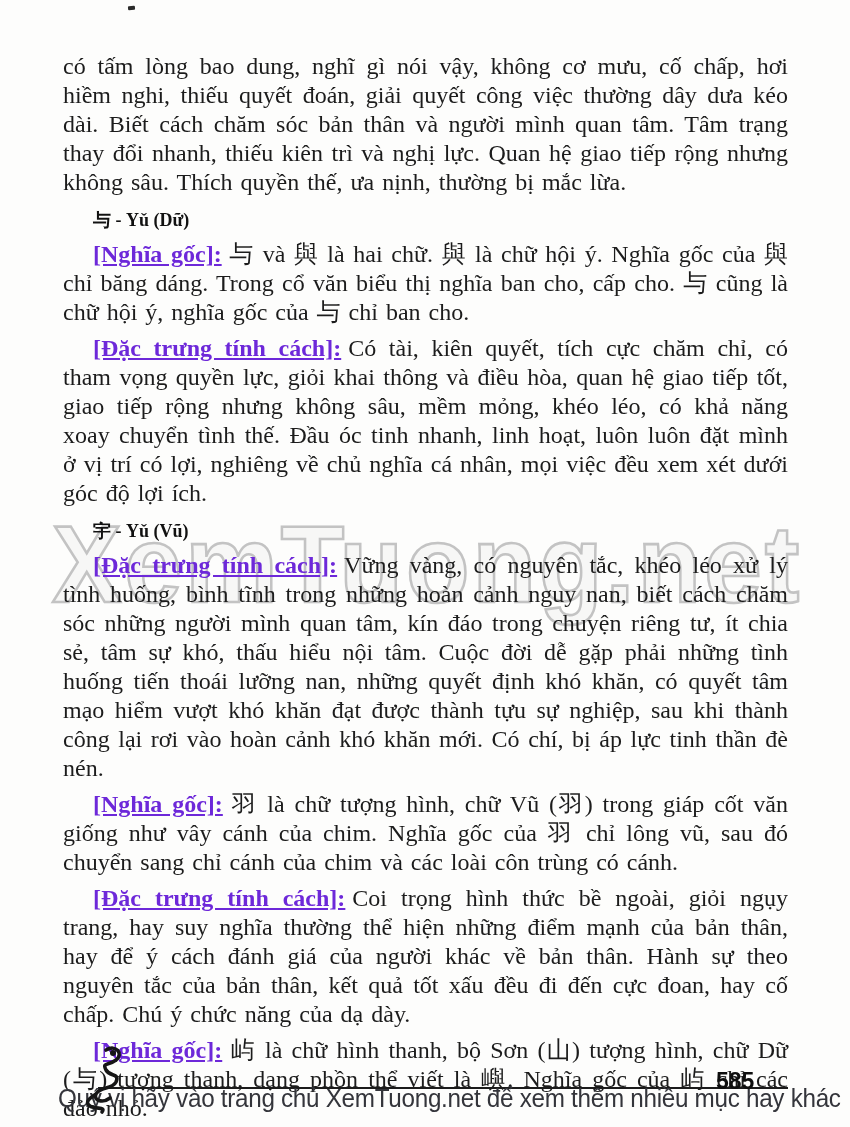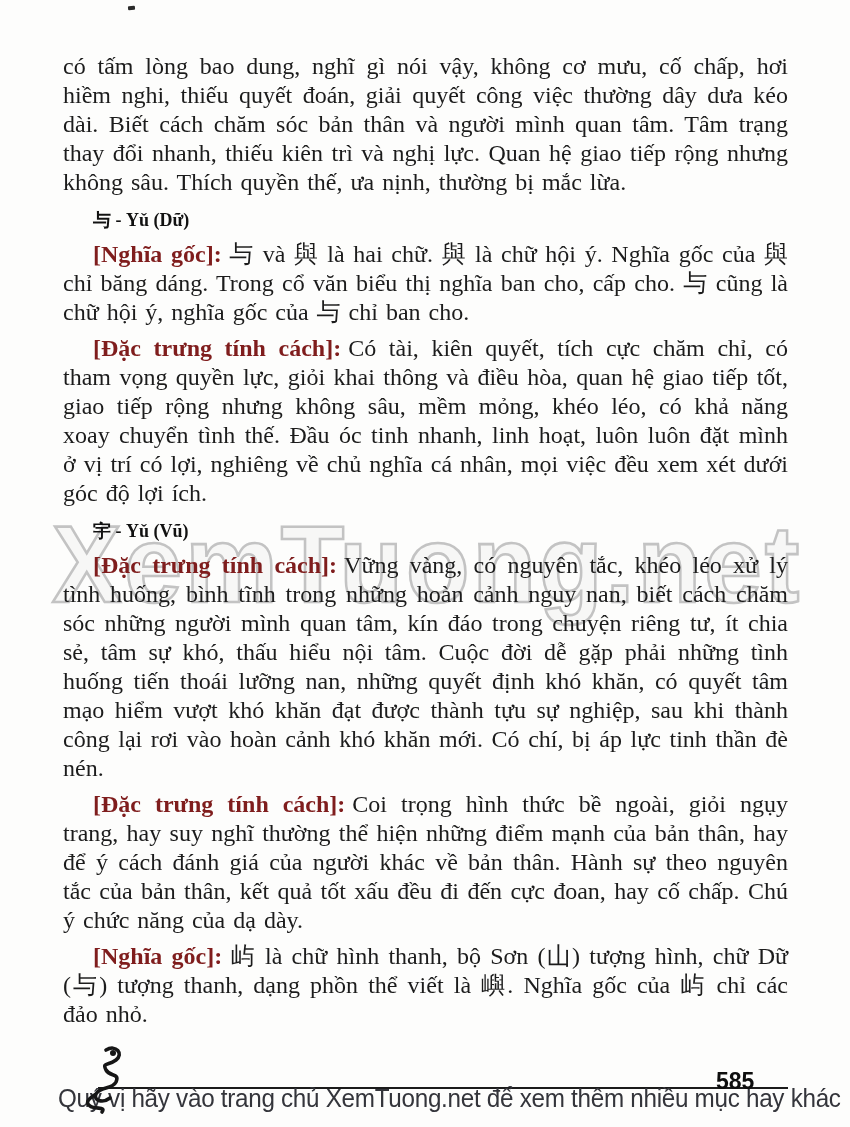--- a/index.html
+++ b/index.html
@@ -28,21 +28,21 @@
   }
   .content p.intro{text-indent:0;margin-top:0;}
   .content h2{
     margin:10px 0 3px 0;
     padding-left:30px;
     font-size:18px;
     line-height:26px;
     font-weight:bold;
     color:#111;
   }
-  .plabel{font-weight:bold;margin-right:7px;color:#7f1d1d;}
+  .plabel{font-weight:bold;margin-right:7px;color:#6d28d9;text-decoration:underline;}
   .watermark{
     position:absolute;left:52px;top:504px;width:760px;z-index:1;
     font-family:"Liberation Sans","DejaVu Sans",sans-serif;
     font-weight:bold;
     font-size:104px;
     letter-spacing:3px;
     line-height:120px;
     color:rgba(240,240,240,0.45);
     -webkit-text-stroke:2.5px #c3c3c3;
     transform:scaleY(1.05);
@@ -86,21 +86,22 @@
 
     <p class="intro">có tấm lòng bao dung, nghĩ gì nói vậy, không cơ mưu, cố chấp, hơi hiềm nghi, thiếu quyết đoán, giải quyết công việc thường dây dưa kéo dài. Biết cách chăm sóc bản thân và người mình quan tâm. Tâm trạng thay đổi nhanh, thiếu kiên trì và nghị lực. Quan hệ giao tiếp rộng nhưng không sâu. Thích quyền thế, ưa nịnh, thường bị mắc lừa.</p>
 
     <h2>与 - Yǔ (Dữ)</h2>
     <p><span class="plabel">[Nghĩa gốc]:</span><span>与 và 與 là hai chữ. 與 là chữ hội ý. Nghĩa gốc của 與 chỉ băng dáng. Trong cổ văn biểu thị nghĩa ban cho, cấp cho. 与 cũng là chữ hội ý, nghĩa gốc của 与 chỉ ban cho.</span></p>
     <p><span class="plabel">[Đặc trưng tính cách]:</span><span>Có tài, kiên quyết, tích cực chăm chỉ, có tham vọng quyền lực, giỏi khai thông và điều hòa, quan hệ giao tiếp tốt, giao tiếp rộng nhưng không sâu, mềm mỏng, khéo léo, có khả năng xoay chuyển tình thế. Đầu óc tinh nhanh, linh hoạt, luôn luôn đặt mình ở vị trí có lợi, nghiêng về chủ nghĩa cá nhân, mọi việc đều xem xét dưới góc độ lợi ích.</span></p>
 
     <h2>宇 - Yǔ (Vũ)</h2>
     <p><span class="plabel">[Đặc trưng tính cách]:</span><span>Vững vàng, có nguyên tắc, khéo léo xử lý tình huống, bình tĩnh trong những hoàn cảnh nguy nan, biết cách chăm sóc những người mình quan tâm, kín đáo trong chuyện riêng tư, ít chia sẻ, tâm sự khó, thấu hiểu nội tâm. Cuộc đời dễ gặp phải những tình huống tiến thoái lưỡng nan, những quyết định khó khăn, có quyết tâm mạo hiểm vượt khó khăn đạt được thành tựu sự nghiệp, sau khi thành công lại rơi vào hoàn cảnh khó khăn mới. Có chí, bị áp lực tinh thần đè nén.</span></p>
 
-    <p><span class="plabel">[Đặc trưng tính cách]:</span><span>Coi trọng hình thức bề ngoài, giỏi ngụy trang, hay suy nghĩ thường thể hiện những điểm mạnh của bản thân, hay để ý cách đánh giá của người khác về bản thân. Hành sự theo nguyên tắc của bản thân, kết quả tốt xấu đều đi đến cực đoan, hay cố chấp. Chú ý chức năng của dạ dày.</span></p>
+    <p><span class="plabel">[Nghĩa gốc]:</span><span>羽 là chữ tượng hình, chữ Vũ (羽) trong giáp cốt văn giống như vây cánh của chim. Nghĩa gốc của 羽 chỉ lông vũ, sau đó chuyển sang chỉ cánh của chim và các loài côn trùng có cánh.</span></p>
+    <p><span class="plabel">[Đặc trưng tính cách]:</span><span>Coi trọng hình thức bề ngoài, giỏi ngụy trang, hay suy nghĩa thường thể hiện những điểm mạnh của bản thân, hay để ý cách đánh giá của người khác về bản thân. Hành sự theo nguyên tắc của bản thân, kết quả tốt xấu đều đi đến cực đoan, hay cố chấp. Chú ý chức năng của dạ dày.</span></p>
 
     <p><span class="plabel">[Nghĩa gốc]:</span><span>屿 là chữ hình thanh, bộ Sơn (山) tượng hình, chữ Dữ (与) tượng thanh, dạng phồn thể viết là 嶼. Nghĩa gốc của 屿 chỉ các đảo nhỏ.</span></p>
 
   </div>
 
   <svg class="ink-ornament" width="58" height="70" viewBox="0 0 58 70">
     <path d="M26,4 C36,-2 44,8 36,14 C28,20 22,16 26,24 C30,31 40,27 36,36 C32,44 20,40 16,48 C13,54 22,58 30,52 M16,48 C10,52 4,56 10,60 C16,64 26,60 22,66" fill="none" stroke="#161616" stroke-width="3.6" stroke-linecap="round"></path>
     <circle cx="33" cy="7" r="3" fill="#161616"></circle>
   </svg>
 

